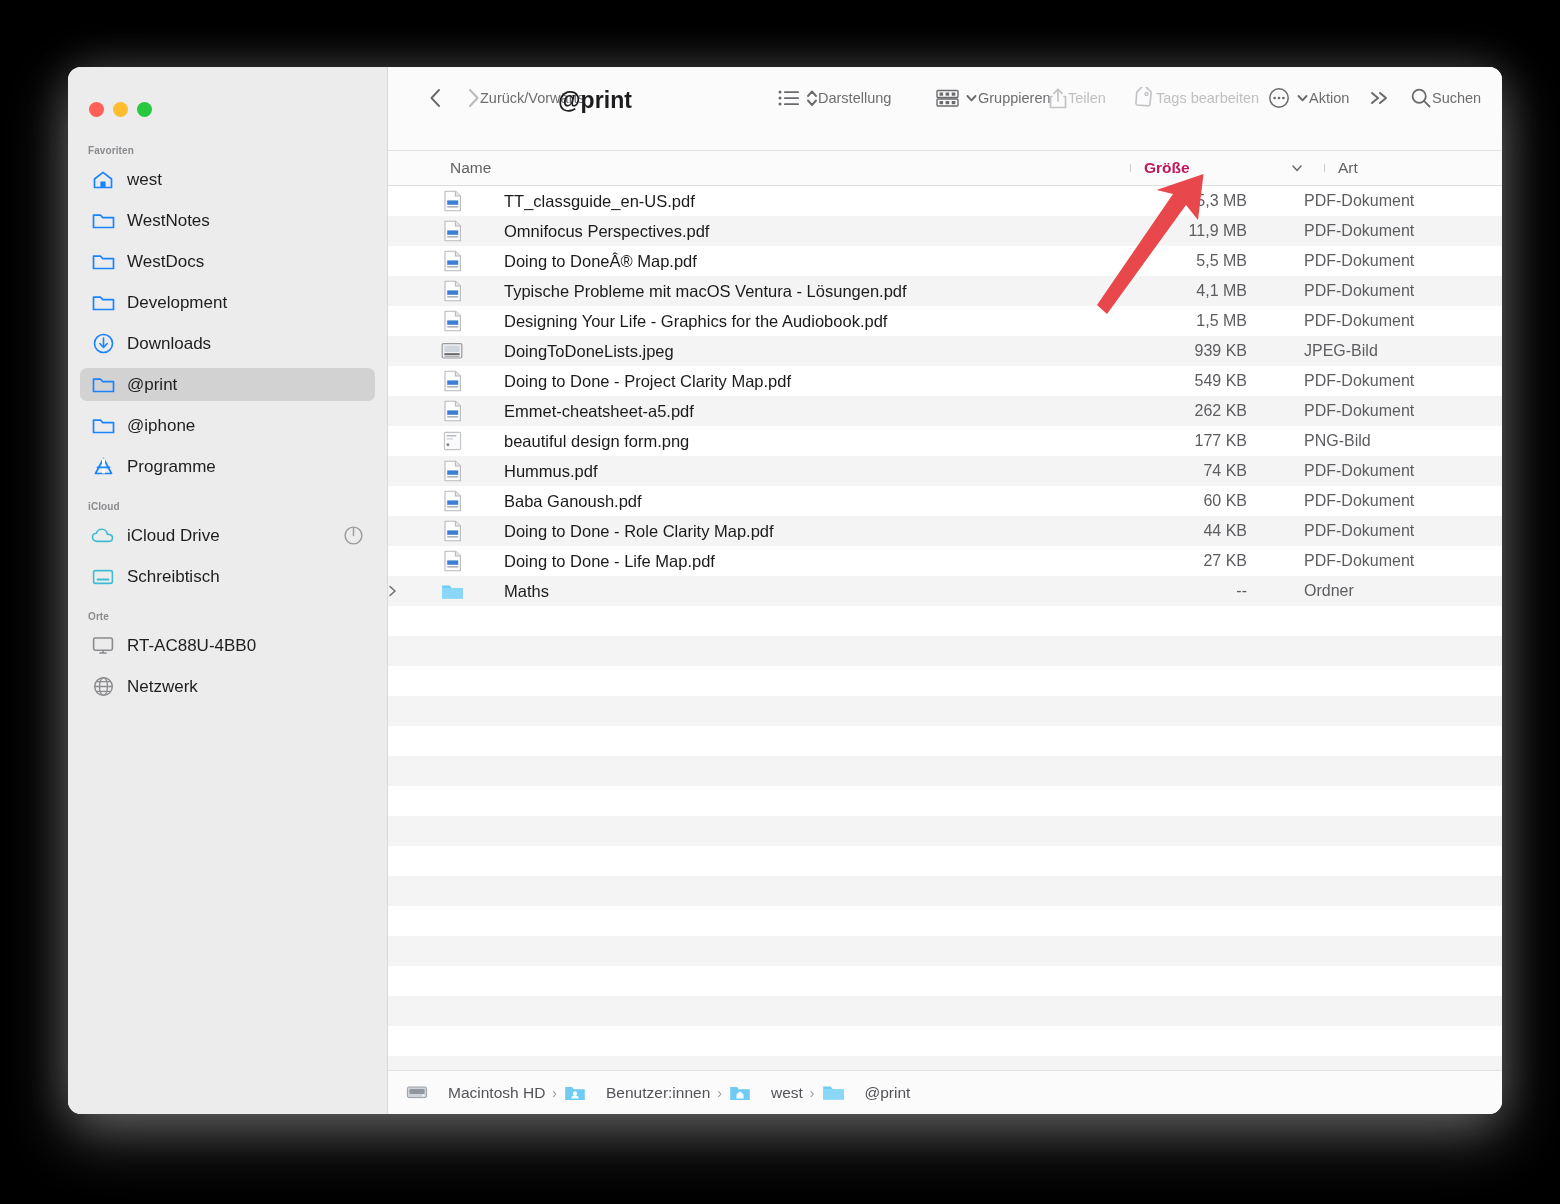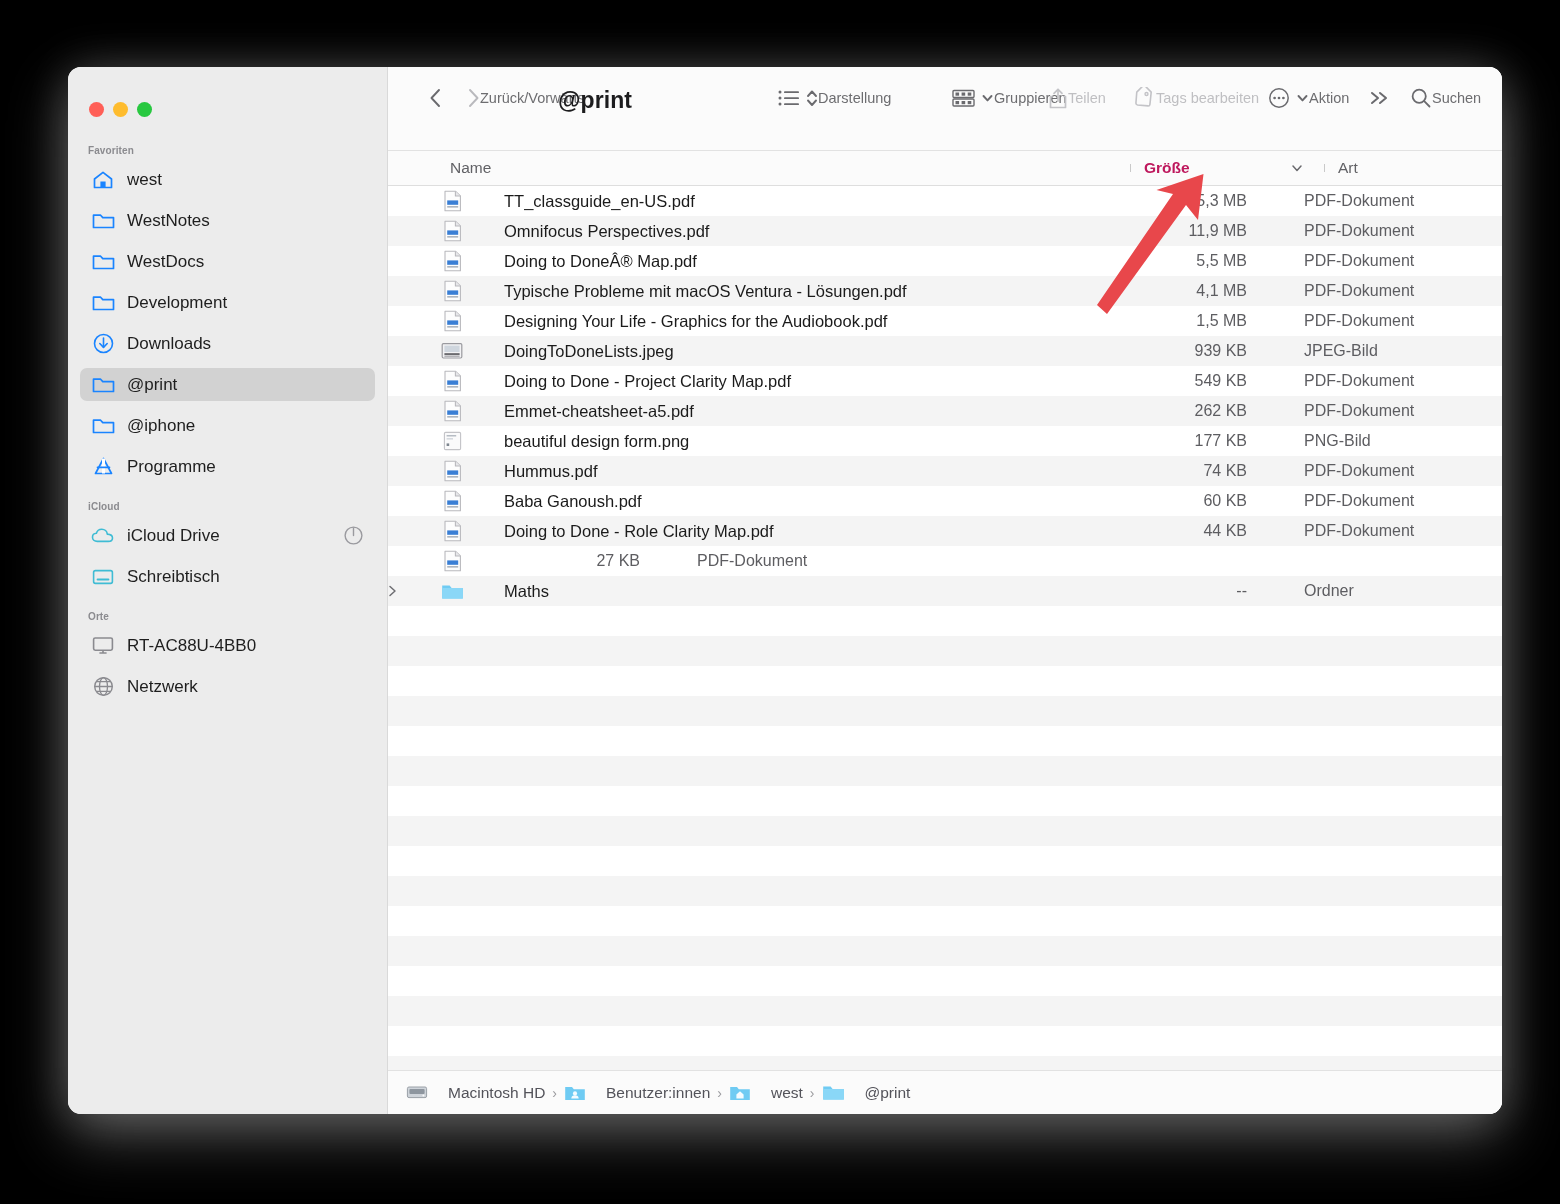--- a/index.html
+++ b/index.html
@@ -305,21 +305,21 @@
             <span>
               <svg width="12" height="20" viewBox="0 0 12 20">
                   <path d="M2 8 L6 3.5 L10 8" fill="none" stroke="#6a6a6e" stroke-width="1.9" stroke-linecap="round" stroke-linejoin="round"></path>
                   <path d="M2 12.5 L6 17 L10 12.5" fill="none" stroke="#6a6a6e" stroke-width="1.9" stroke-linecap="round" stroke-linejoin="round"></path>
                 </svg>
             </span>
           </div>
           <div class="tb-label">Darstellung</div>
         </div>
 
-        <div class="tb-item" style="left:548px;margin-left:16px;">
+        <div class="tb-item" style="left:548px;">
           <div class="tb-glyphs">
             <span>
               <svg width="23" height="20" viewBox="0 0 23 20">
                 <rect x="1" y="2.5" width="21" height="7" rx="1" fill="none" stroke="#6a6a6e" stroke-width="1.4"></rect>
                 <rect x="1" y="11" width="21" height="7" rx="1" fill="none" stroke="#6a6a6e" stroke-width="1.4"></rect>
                 <rect x="3.5" y="4.5" width="3.6" height="3.2" fill="#6a6a6e"></rect>
                   <rect x="9.6" y="4.5" width="3.6" height="3.2" fill="#6a6a6e"></rect>
                   <rect x="15.7" y="4.5" width="3.6" height="3.2" fill="#6a6a6e"></rect>
                 <rect x="3.5" y="13" width="3.6" height="3.2" fill="#6a6a6e"></rect>
                   <rect x="9.6" y="13" width="3.6" height="3.2" fill="#6a6a6e"></rect>
@@ -586,20 +586,21 @@
           <div class="row">
             <span class="r-disc"></span>
             <span class="r-ico">
               <svg width="19" height="22" viewBox="0 0 19 22">
                 <path d="M2 1.2 L12.4 1.2 L17.4 6 L17.4 20.8 L2 20.8 Z" fill="#fdfdfd" stroke="#b9b9bd" stroke-width="1.1" stroke-linejoin="round"></path>
                 <path d="M12.4 1.2 L12.4 6 L17.4 6" fill="#e7e7ea" stroke="#b9b9bd" stroke-width="1.1" stroke-linejoin="round"></path>
                 <rect x="4.2" y="10.4" width="11" height="4.4" fill="#3a7fd5"></rect>
                 <rect x="4.2" y="16.2" width="11" height="1.3" fill="#9aa4b0"></rect>
               </svg>
             </span>
+            <span class="r-name">Doing to Done - Life Map.pdf</span>
             <span class="r-size">27 KB</span>
             <span class="r-art">PDF-Dokument</span>
           </div>
           <div class="row alt">
             <span class="r-disc">
               <svg width="9" height="12" viewBox="0 0 9 12">
                 <path d="M2 1.5 L7 6 L2 10.5" fill="none" stroke="#6e6e72" stroke-width="1.5" stroke-linecap="round" stroke-linejoin="round"></path>
               </svg>
             </span>
             <span class="r-ico">

